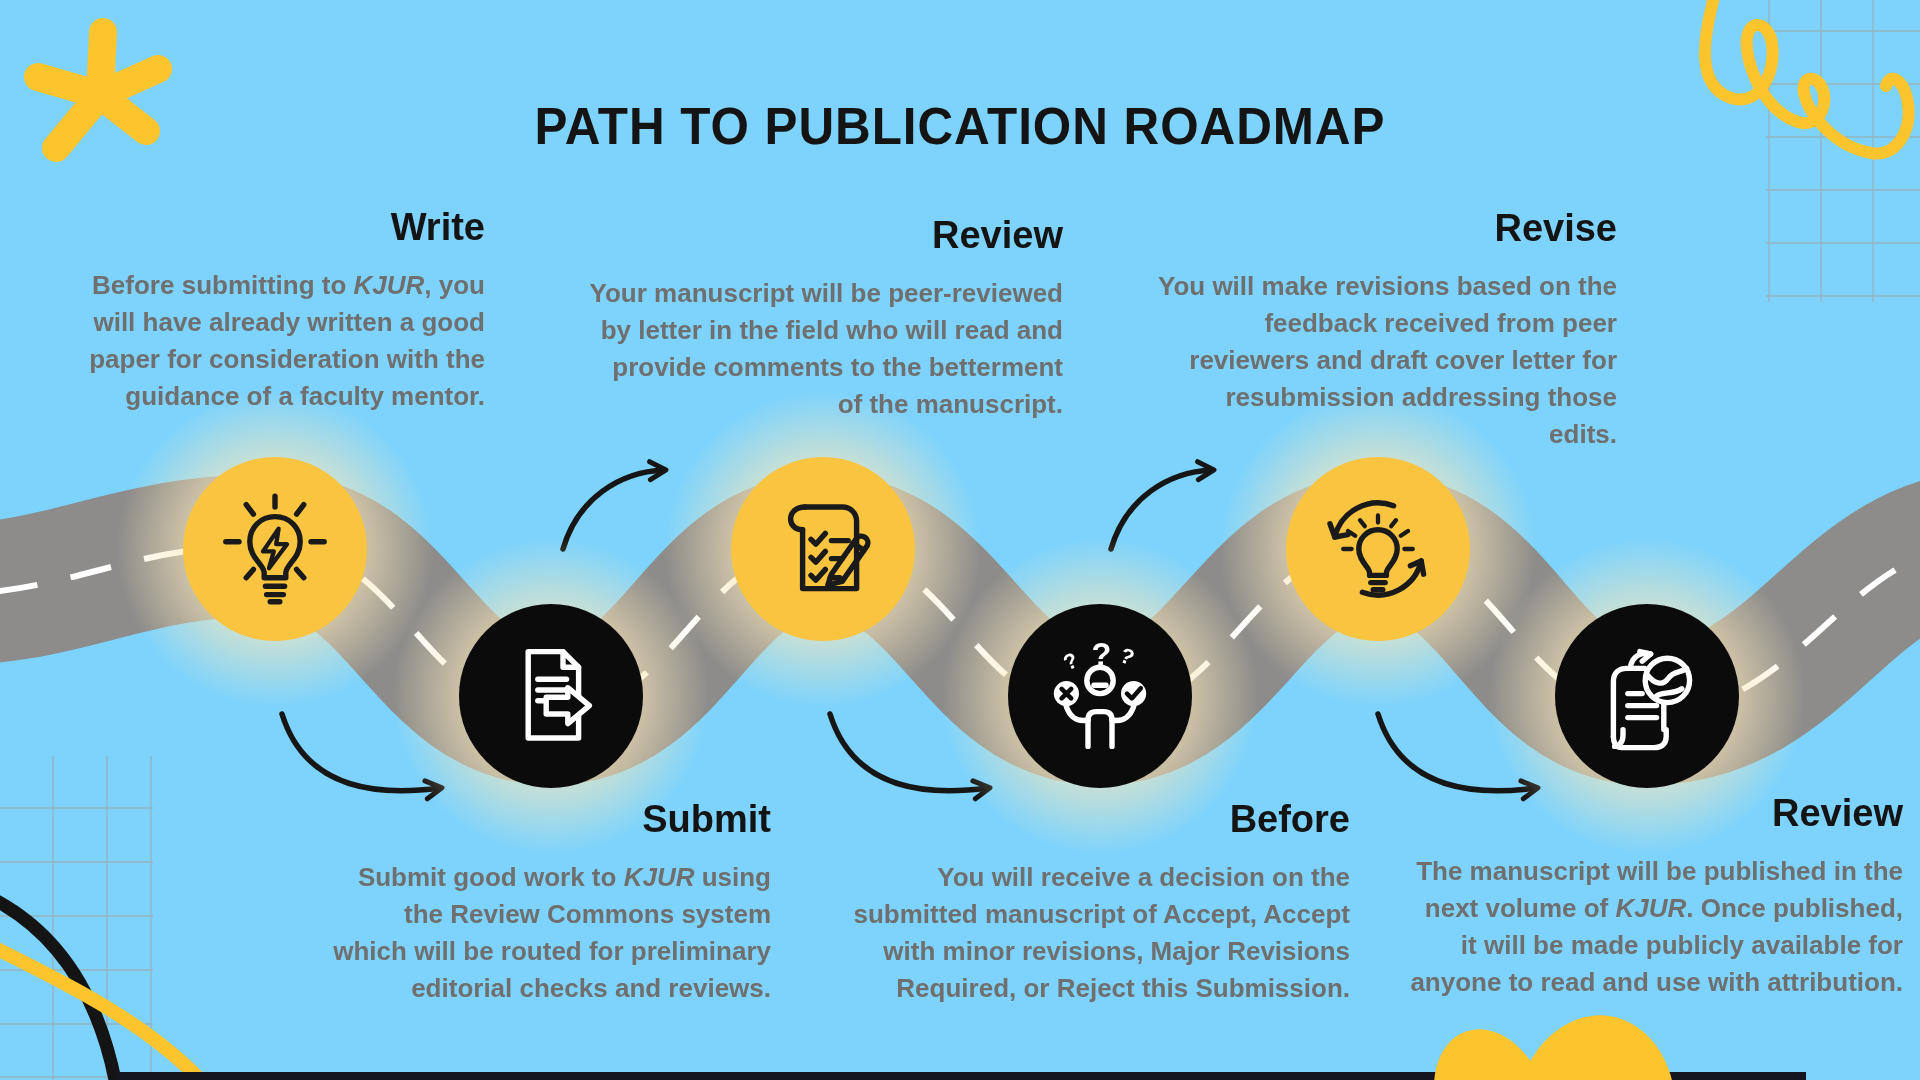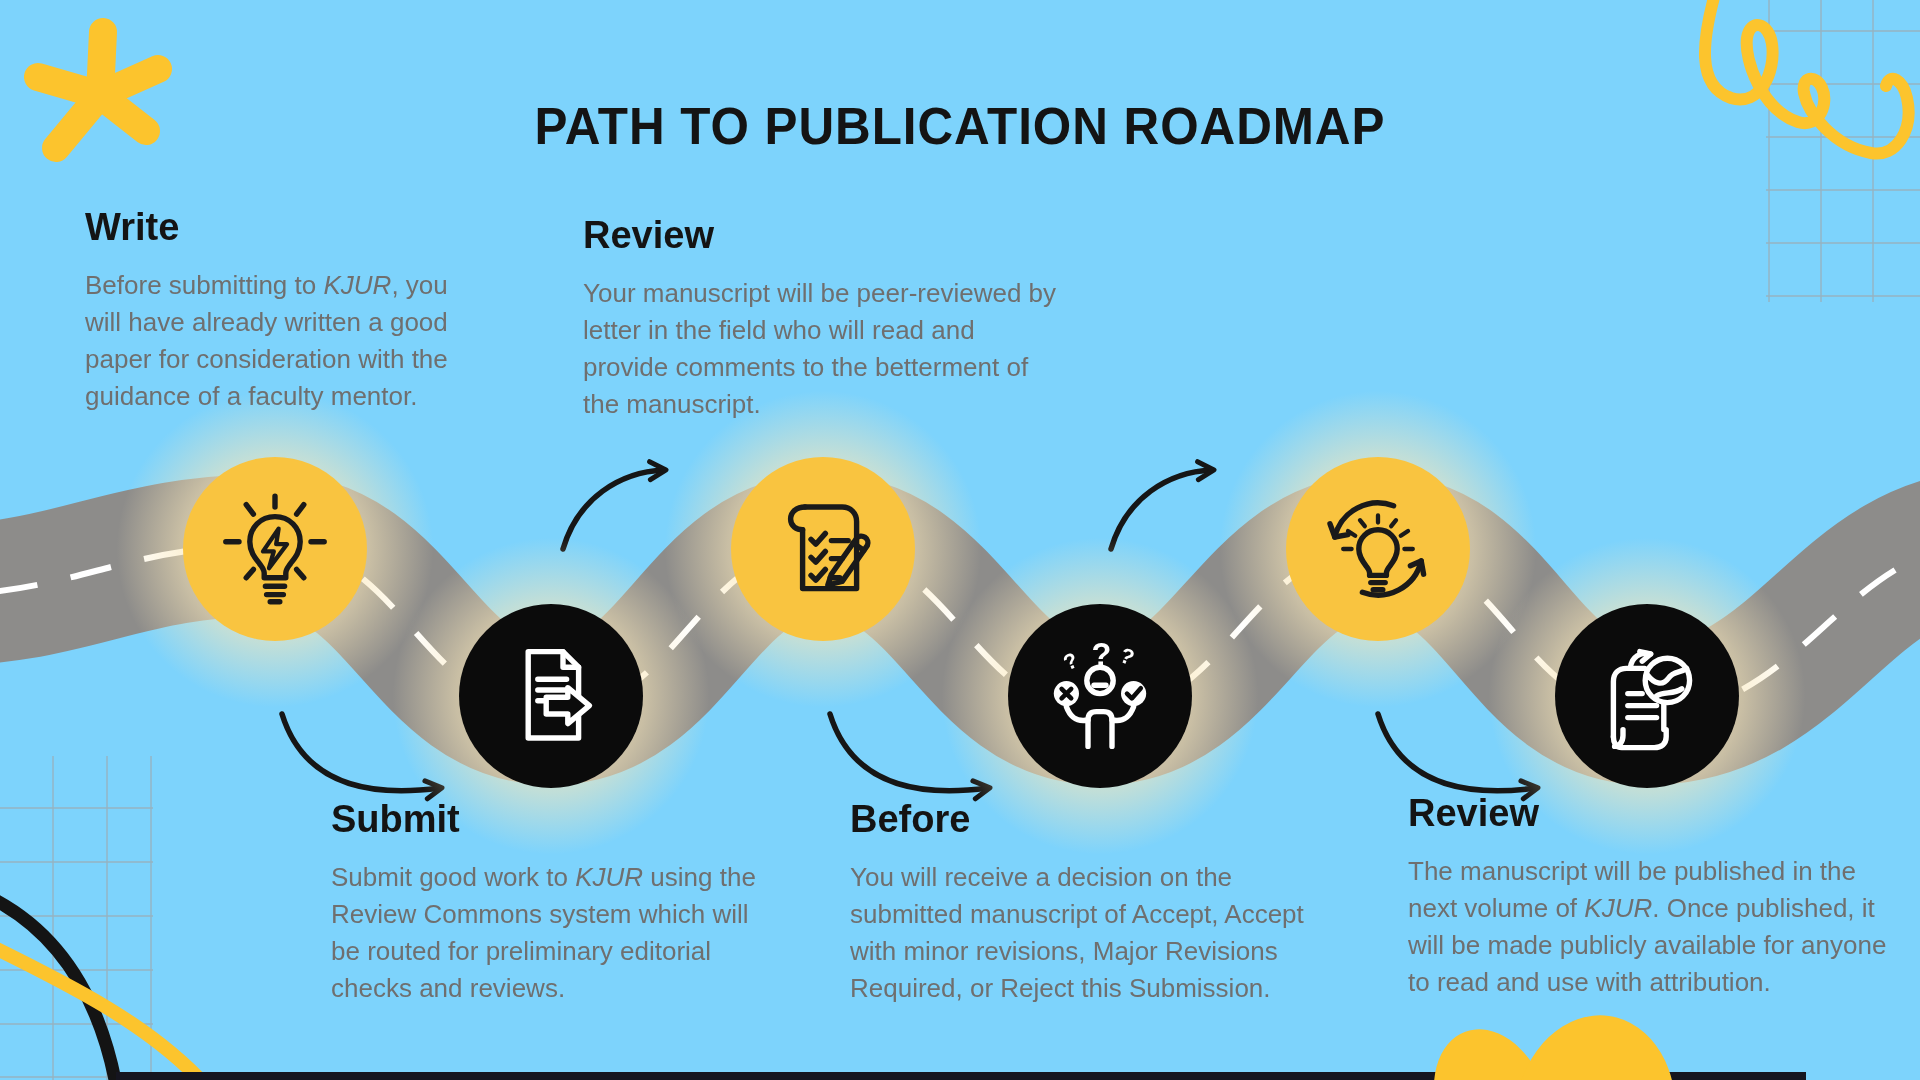--- a/index.html
+++ b/index.html
@@ -7,23 +7,23 @@
   .canvas{position:relative;width:1920px;height:1080px;background:#7dd3fc;overflow:hidden;}
   .bg{position:absolute;left:0;top:0;z-index:1;}
   .title{position:absolute;left:0;top:96px;width:1920px;margin:0;text-align:center;
          font-size:52px;font-weight:bold;color:#141414;letter-spacing:1px;
          transform:scaleX(.95);transform-origin:50% 50%;z-index:4;}
   .halo{position:absolute;width:320px;height:320px;border-radius:50%;z-index:2;
         background:radial-gradient(circle, rgba(250,232,186,.95) 0%, rgba(250,232,186,.55) 42%, rgba(250,232,186,0) 70%);}
   .node{position:absolute;width:184px;height:184px;border-radius:50%;display:flex;
         align-items:center;justify-content:center;z-index:3;}
   .node svg{width:120px;height:120px;}
-  .step-text{position:absolute;z-index:4;text-align:left;}
+  .step-text{position:absolute;z-index:4;text-align:right;}
   .step-text h2{margin:0 0 18px 0;font-size:38px;font-weight:bold;color:#141414;}
-  .step-text p{margin:0;font-size:26px;line-height:37px;color:#6f6f6f;}
+  .step-text p{margin:0;font-size:26px;line-height:37px;color:#6f6f6f;font-weight:bold;}
   .step-text .italic{font-style:italic;}
 </style>
 </head>
 <body>
 
 <div class="canvas">
 
   <svg class="bg" width="1920" height="1080" viewBox="0 0 1920 1080">
     <defs>
       <marker id="ah" markerUnits="userSpaceOnUse" markerWidth="30" markerHeight="30" refX="19" refY="13" orient="auto">
@@ -175,20 +175,24 @@
   <div class="step-text" style="left:85px;top:206px;width:400px">
     <h2>Write</h2>
     <p><span>Before submitting to </span><span class="italic">KJUR</span><span>, you will have already written a good paper for consideration with the guidance of a faculty mentor.</span></p>
   </div>
 
   <div class="step-text" style="left:583px;top:214px;width:480px">
     <h2>Review</h2>
     <p><span>Your manuscript will be peer-reviewed by letter in the field who will read and provide comments to the betterment of the manuscript.</span></p>
   </div>
 
+  <div class="step-text" style="left:1152px;top:207px;width:465px">
+    <h2>Revise</h2>
+    <p><span>You will make revisions based on the feedback received from peer reviewers and draft cover letter for resubmission addressing those edits.</span></p>
+  </div>
 
   <div class="step-text" style="left:331px;top:798px;width:440px">
     <h2>Submit</h2>
     <p><span>Submit good work to </span><span class="italic">KJUR</span><span> using the Review Commons system which will be routed for preliminary editorial checks and reviews.</span></p>
   </div>
 
   <div class="step-text" style="left:850px;top:798px;width:500px">
     <h2>Before</h2>
     <p><span>You will receive a decision on the submitted manuscript of Accept, Accept with minor revisions, Major Revisions Required, or Reject this Submission.</span></p>
   </div>

